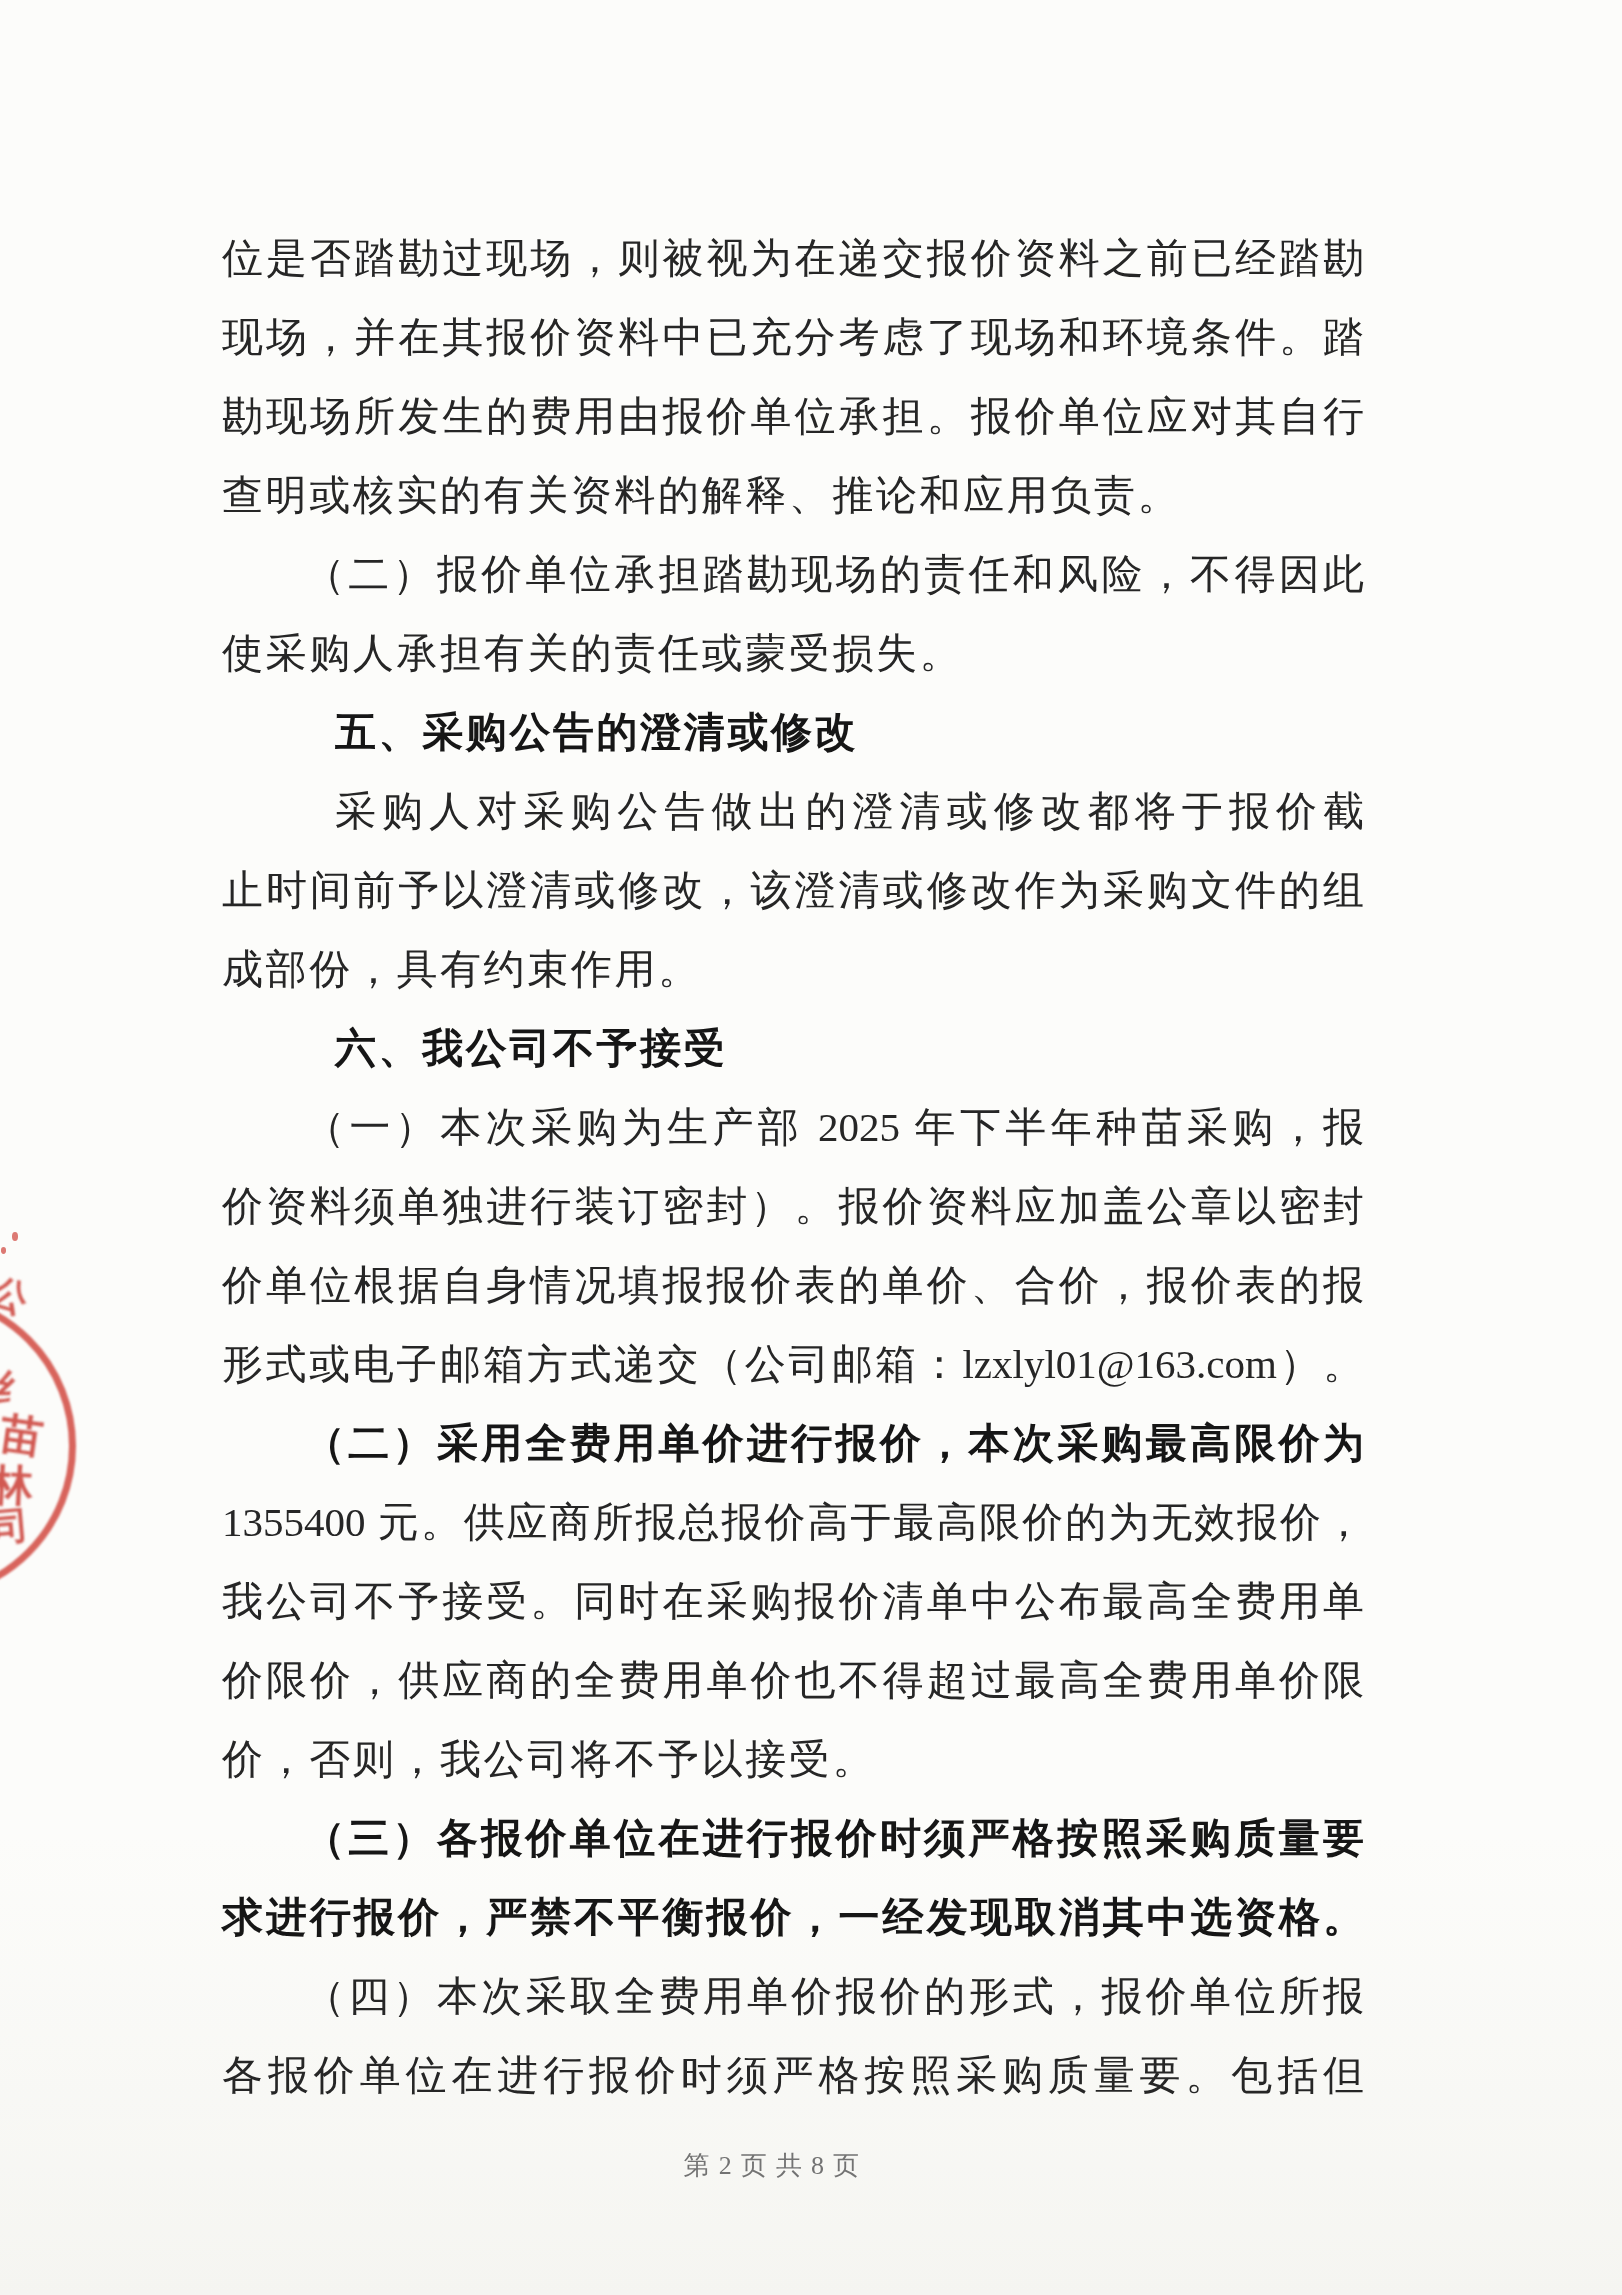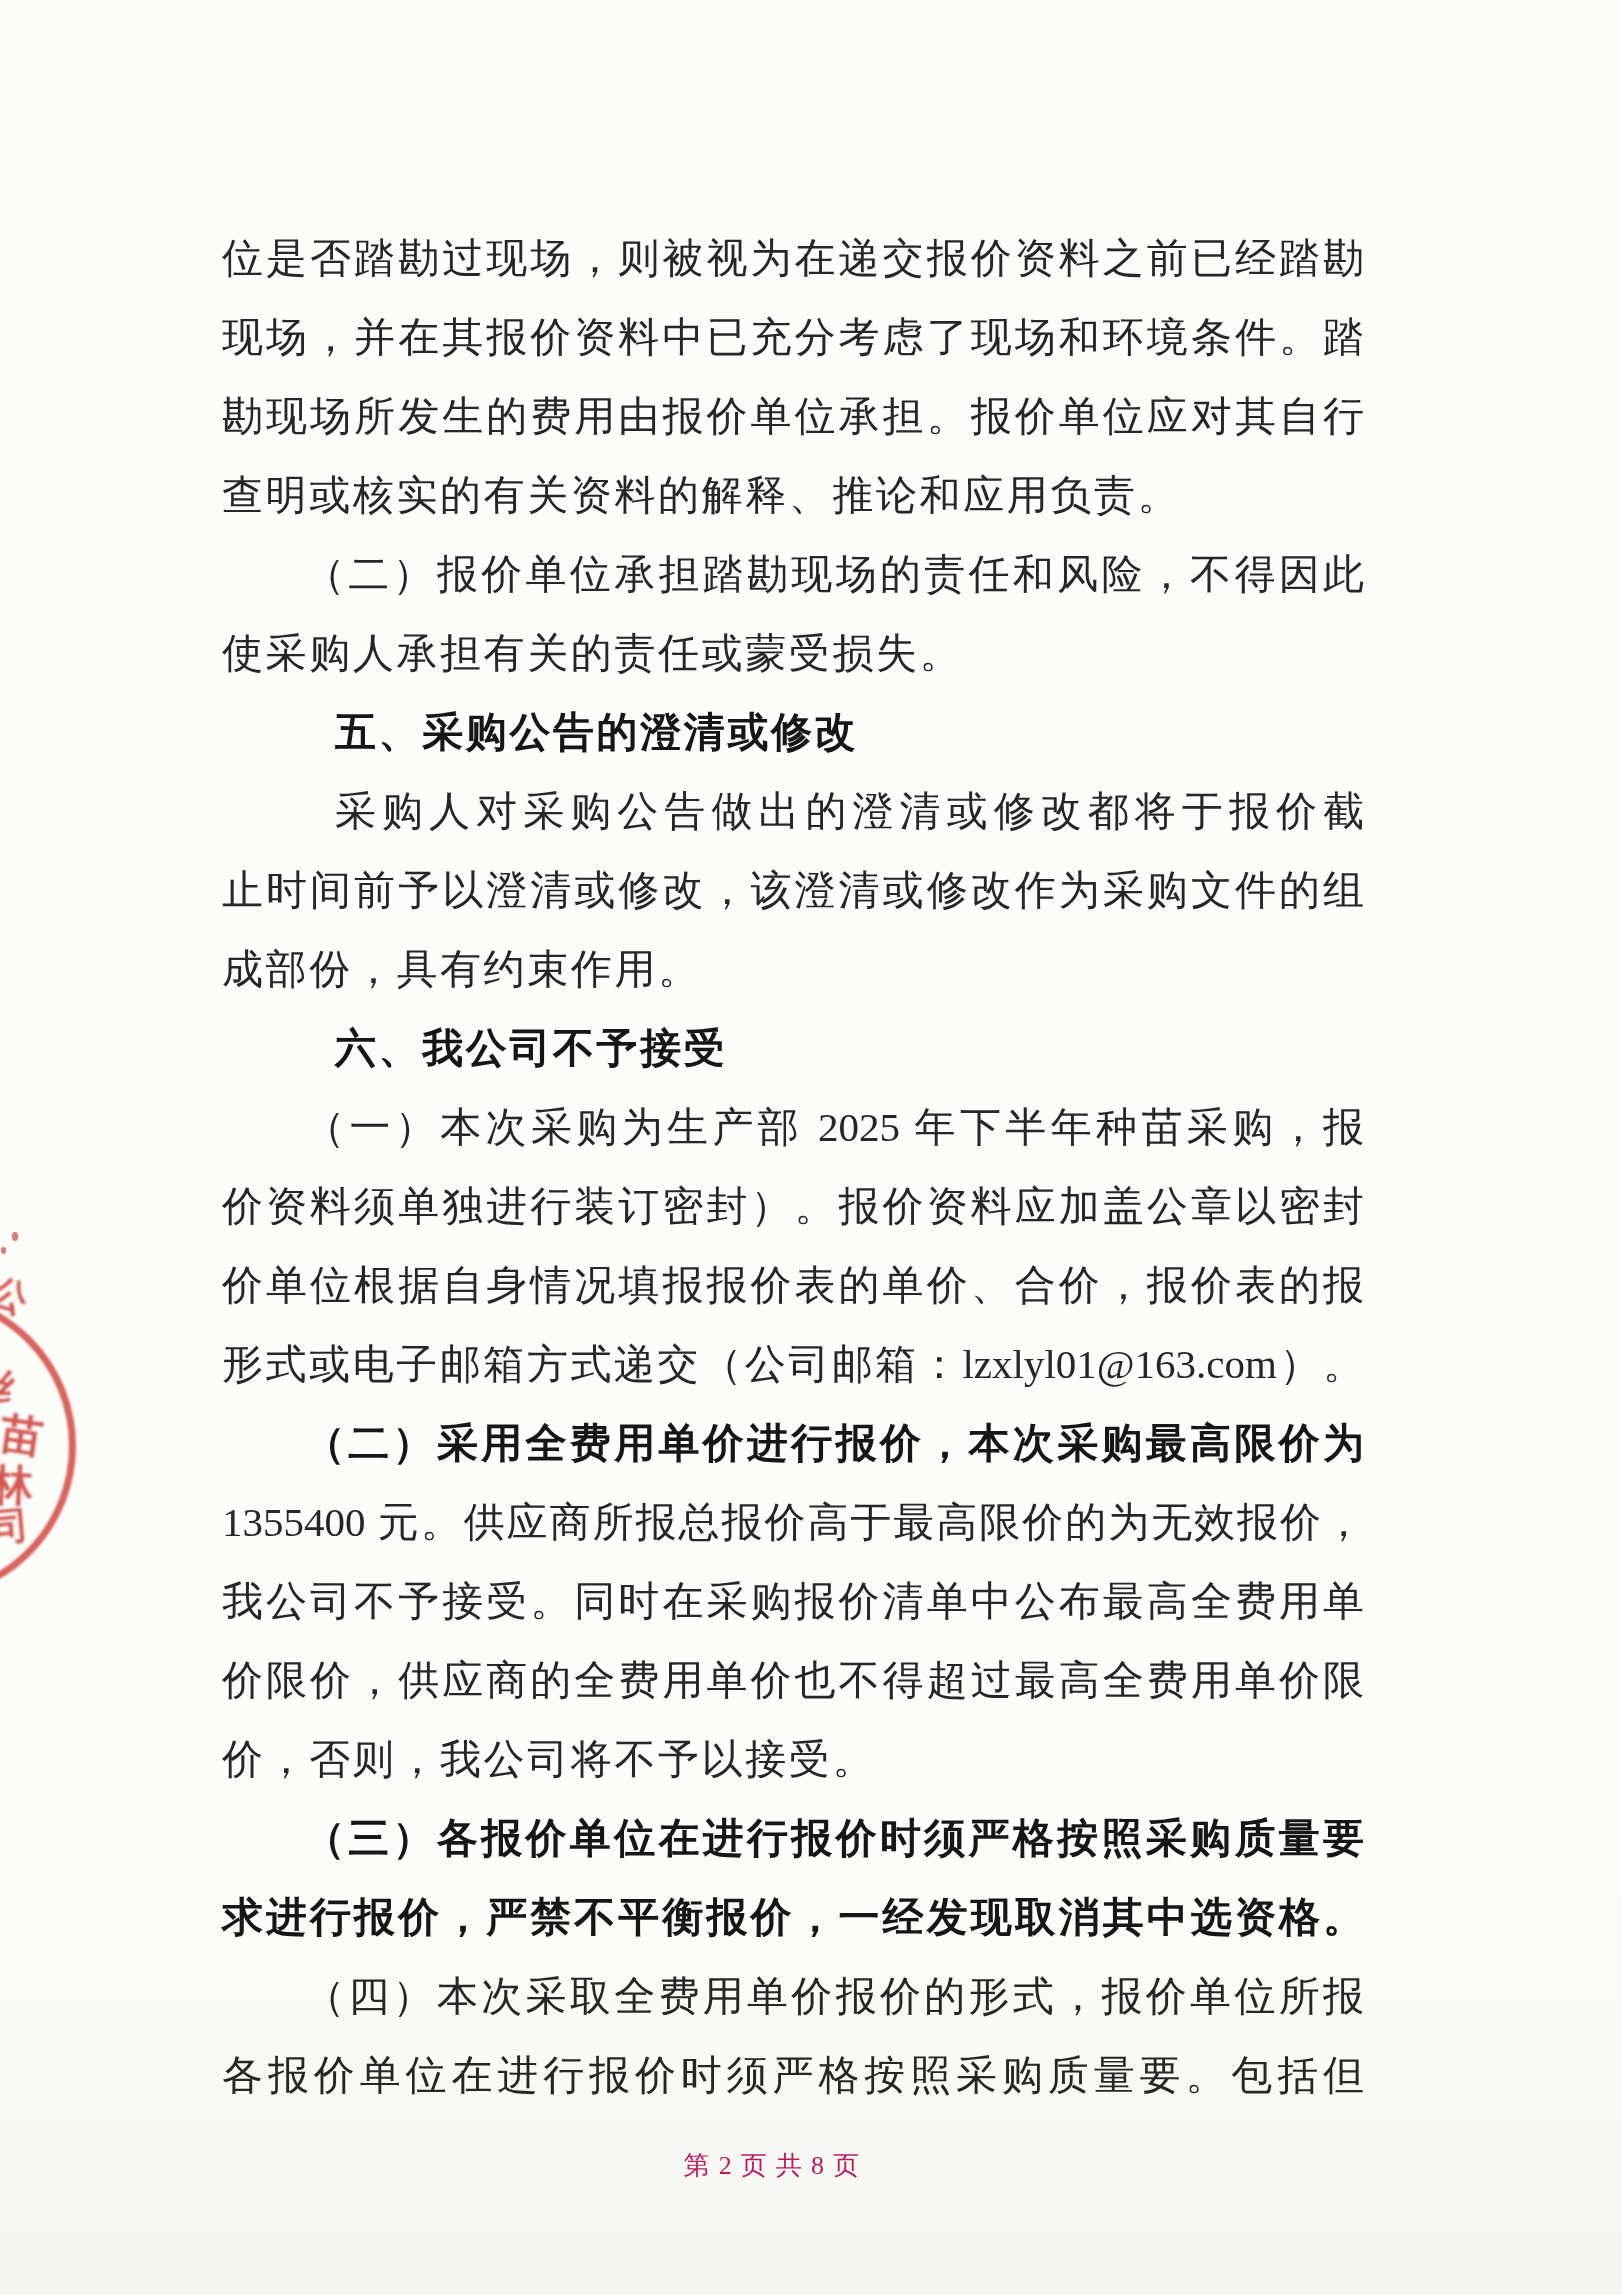--- a/index.html
+++ b/index.html
@@ -40,21 +40,21 @@
   
   .footer {
     position: absolute;
     left: 222px;
     top: 2148px;
     width: 1142px;
     text-align: center;
     transform: translateX(-21px);
     font-size: 26px;
     letter-spacing: 1.3px;
-    color: #be185d;
+    color: #737373;
   }
 
   
   .stamp { position: absolute; left: 0; top: 0; width: 0; height: 0; }
   .seal-ring {
     position: absolute;
     left: -232px;
     top: 1292px;
     width: 294px;
     height: 294px;

